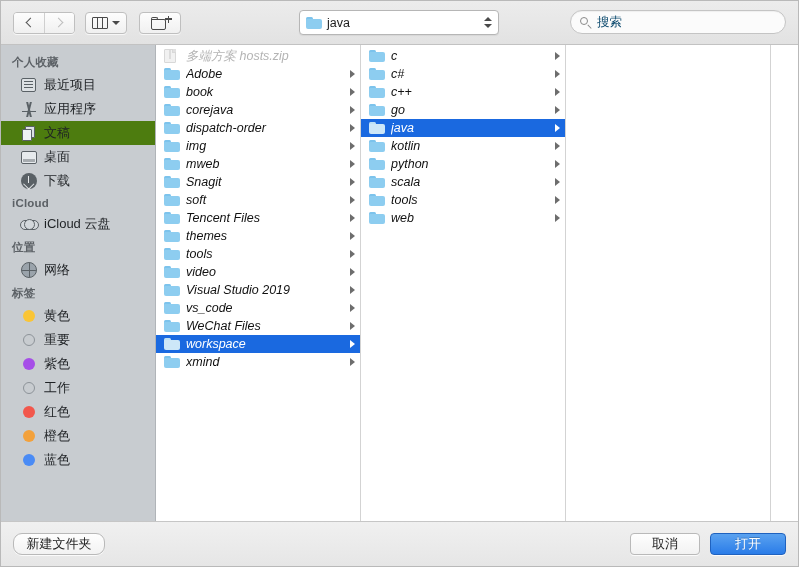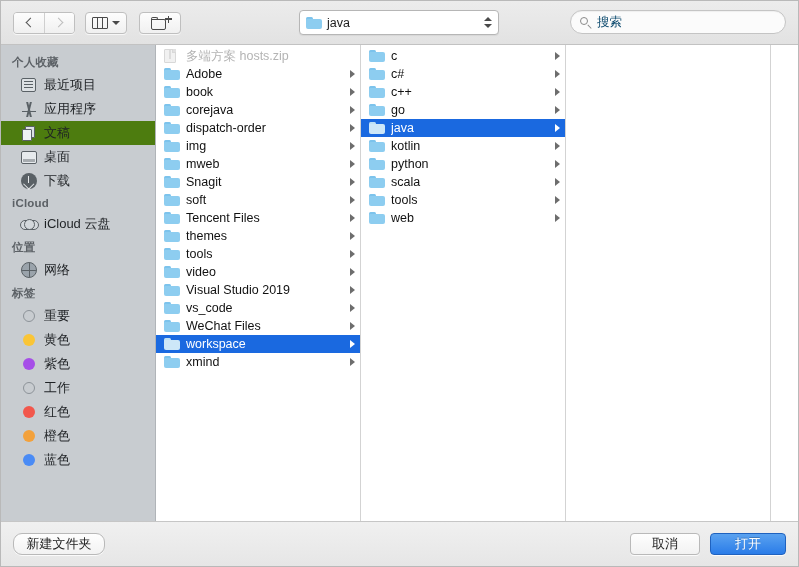--- a/index.html
+++ b/index.html
@@ -156,21 +156,21 @@
     overflow: hidden;
     padding-top: 2px;
   }
   .col.c1 { width: 205px; flex: 0 0 205px; }
   .col.c2 { width: 205px; flex: 0 0 205px; }
   .col.c3 { width: 205px; flex: 0 0 205px; }
   .col.c4 { flex: 1; border-right: none; }
 
   .row {
     height: 18px; display: flex; align-items: center;
-    padding: 0 5px 0 8px; font-size: 12.5px; color: #111;
+    padding: 0 5px 0 8px; font-size: 12.5px; color: #111; font-style: italic;
   }
   .row.selected { background: #1a69e0; color: #ffffff; }
   .row.disabled { color: #b4b4b4; }
   .rowico { flex: 0 0 16px; margin-right: 6px; display:flex; align-items:center; }
   .rowname { flex: 1; white-space: nowrap; overflow: hidden; text-overflow: ellipsis; }
   .disc { width:0;height:0;border-top:4.5px solid transparent;border-bottom:4.5px solid transparent;border-left:5.5px solid #6d6d6d;flex:0 0 auto;margin-left:4px; }
   .row.selected .disc { border-left-color: #ffffff; }
 
   
   .fold { width: 16px; height: 12px; position: relative; flex: 0 0 16px; }
@@ -310,29 +310,29 @@
         <div class="sbgroup">位置</div>
         <div class="sbitem">
           <span class="sbicon">
             <span class="g-net"></span>
           </span>
           <span class="txt">网络</span>
         </div>
         <div class="sbgroup">标签</div>
         <div class="sbitem">
           <span class="sbicon">
+            <span class="tagdot" style="background: rgb(250, 197, 54);"></span>
+          </span>
+          <span class="txt">黄色</span>
+        </div>
+        <div class="sbitem">
+          <span class="sbicon">
             <span class="tagdot ring"></span>
           </span>
           <span class="txt">重要</span>
-        </div>
-        <div class="sbitem">
-          <span class="sbicon">
-            <span class="tagdot" style="background: rgb(250, 197, 54);"></span>
-          </span>
-          <span class="txt">黄色</span>
         </div>
         <div class="sbitem">
           <span class="sbicon">
             <span class="tagdot" style="background: rgb(166, 78, 232);"></span>
           </span>
           <span class="txt">紫色</span>
         </div>
         <div class="sbitem">
           <span class="sbicon">
             <span class="tagdot ring"></span>

